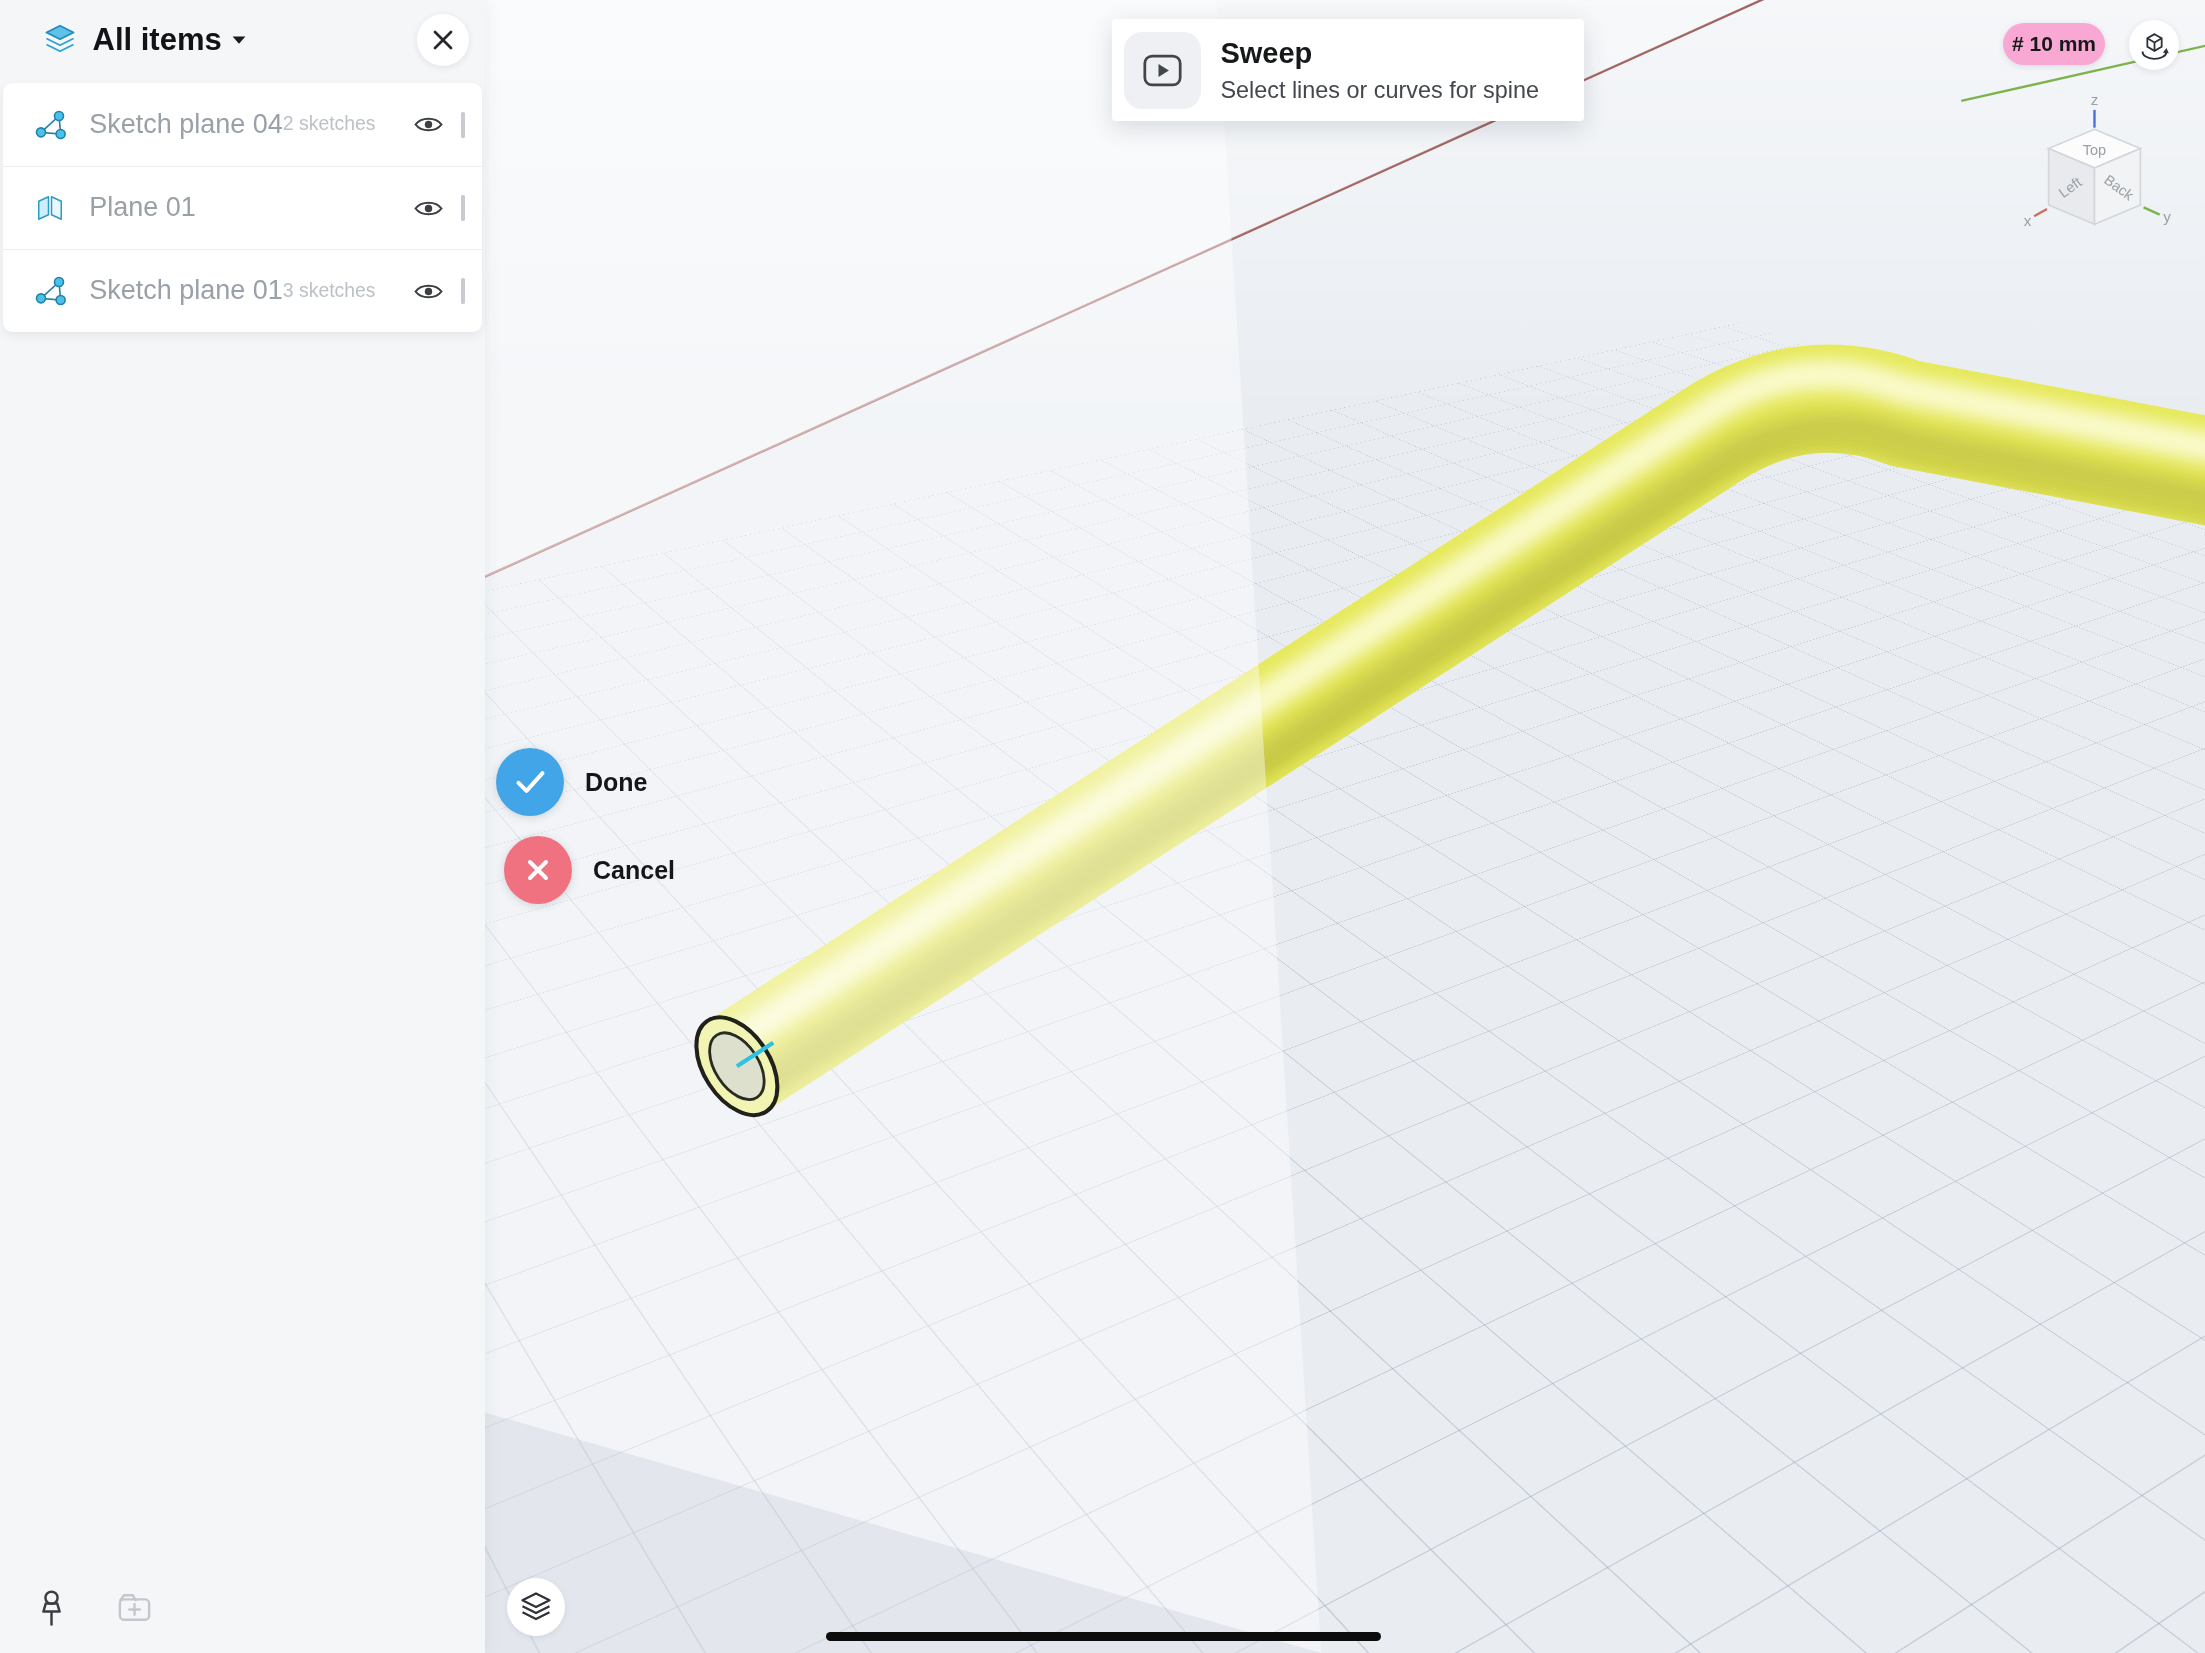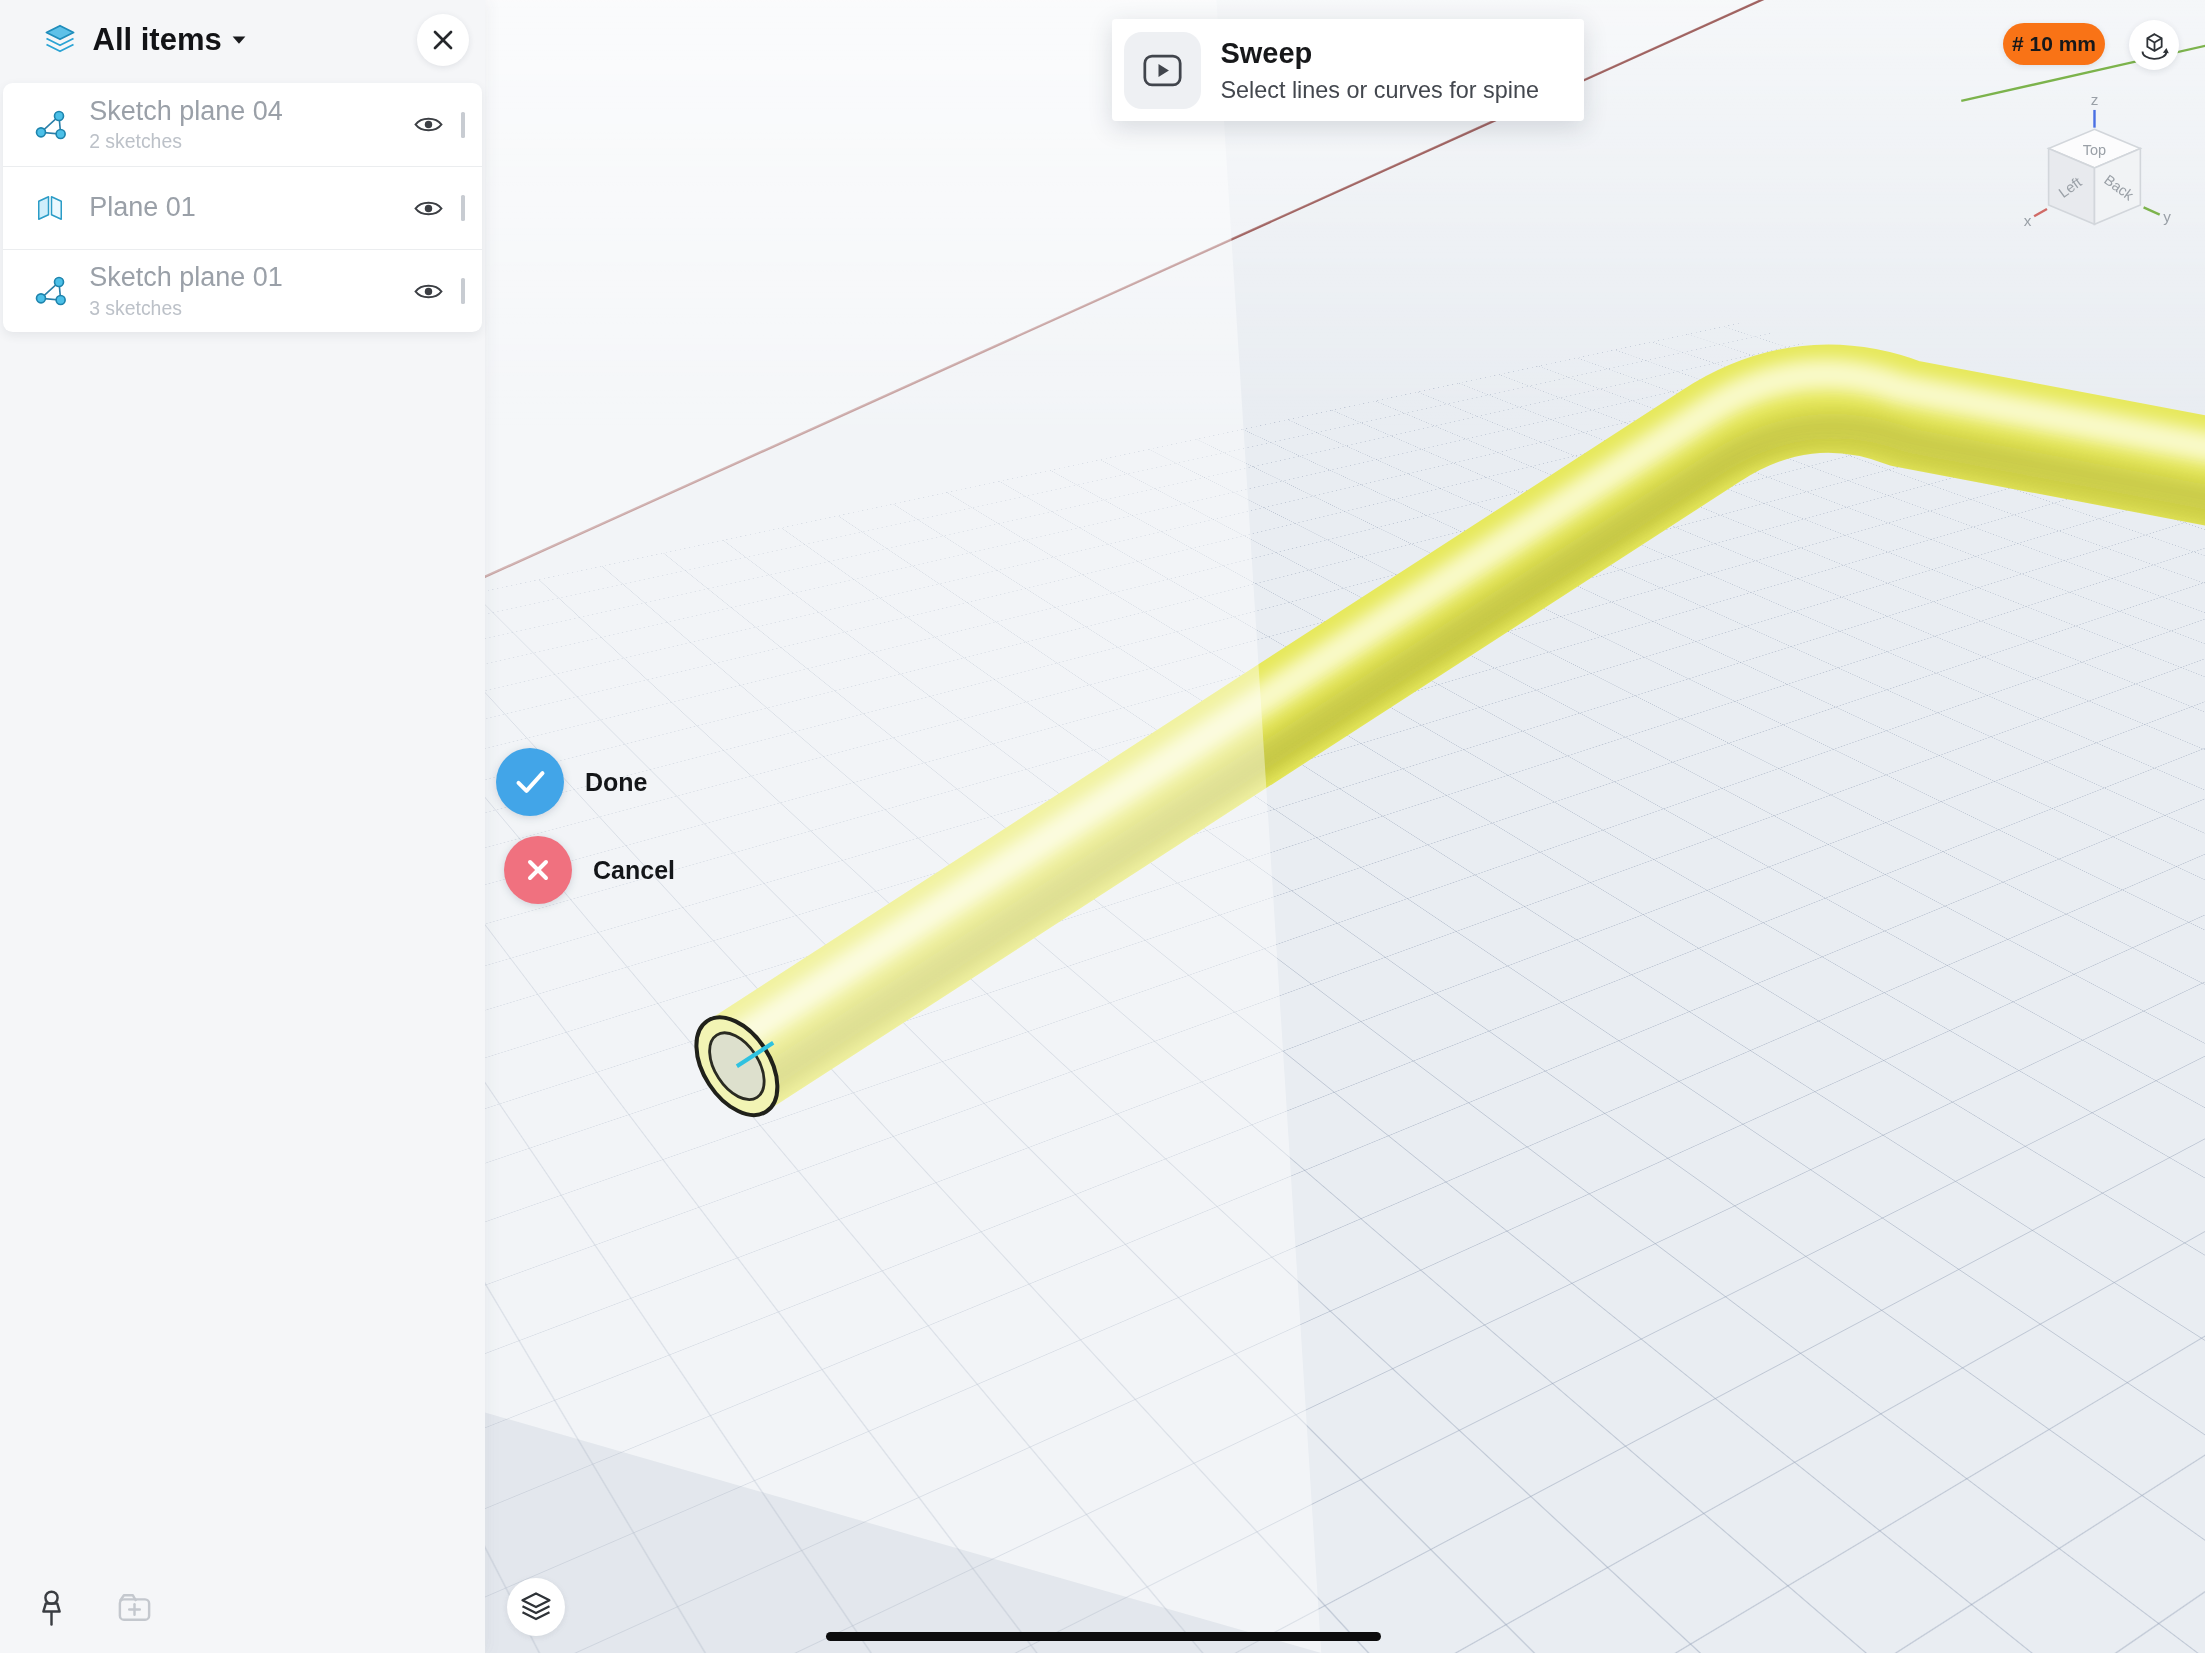--- a/index.html
+++ b/index.html
@@ -25,38 +25,38 @@
   .sb-header { display:flex; align-items:center; height:79px; padding:0 16px 0 42px; }
   .sb-title { font-size:31px; font-weight:700; color:#121316; margin-left:14.5px; }
   .sb-caret { margin-left:9.7px; }
   .sb-close { margin-left:auto; width:52px; height:52px; border-radius:50%; background:#ffffff;
     display:flex; align-items:center; justify-content:center;
     box-shadow:0 1.6px 6.5px rgba(40,50,70,0.10); cursor:pointer; }
   .sb-card { position:absolute; left:3.2px; top:83px; width:479px; background:#ffffff;
     border-radius:9.7px; box-shadow:0 3.2px 9.7px rgba(50,60,80,0.08); overflow:hidden; }
   .sb-row { display:flex; align-items:center; height:83px; padding:0 8px 0 29px; cursor:pointer; }
   .sb-row + .sb-row { border-top:0.8px solid #ebedef; }
-  .sb-row-text { display:flex; flex-direction:column; justify-content:center; margin-left:21px; }
+  .sb-row-text { display:flex; flex-direction:row; justify-content:center; margin-left:21px; }
   .sb-row-label { font-size:27px; font-weight:500; color:#9aa0a8; line-height:1.15; }
   .sb-row-sub { font-size:19.4px; color:#bcc1c8; margin-top:3.2px; }
   .sb-row-sub:empty { display:none; }
   .sb-eye { margin-left:auto; width:36px; display:flex; justify-content:center; cursor:pointer; }
   .sb-handle { width:3.2px; height:26px; border-radius:1.6px; background:#c8ccd2; margin:0 9.7px 0 14.5px; }
 
   
   .hud { position:absolute; z-index:6; }
   #tooltip { left:1112px; top:19.4px; width:472px; height:102px; background:#ffffff;
     border-radius:4px; box-shadow:0 6.5px 24px rgba(40,50,70,0.16); display:flex; align-items:center; }
   .tt-icon { width:77px; height:77px; margin-left:12px; border-radius:18px; background:#eef0f3;
     display:flex; align-items:center; justify-content:center; }
   .tt-text { margin-left:19.4px; }
   .tt-title { font-size:29px; font-weight:700; color:#17181a; }
   .tt-sub { font-size:23.4px; color:#43474e; margin-top:6.5px;text-align:center; }
 
-  #dim-badge { left:2003px; top:23.4px; width:102px; height:42px; background:#f97316;
+  #dim-badge { left:2003px; top:23.4px; width:102px; height:42px; background:#f9a8d4;
     border-radius:21px; box-shadow:0 1.6px 6.5px rgba(40,50,70,0.12);
     display:flex; align-items:center; justify-content:center;
     font-size:21px; font-weight:700; color:#17181a; cursor:pointer; }
 
   #orbit-btn { left:2129px; top:20px; width:50px; height:50px; border-radius:50%;
     background:#ffffff; box-shadow:0 1.6px 6.5px rgba(40,50,70,0.12);
     display:flex; align-items:center; justify-content:center; cursor:pointer; }
 
   #viewcube { left:2018px; top:89px; width:157px; height:157px; cursor:pointer; }
 

